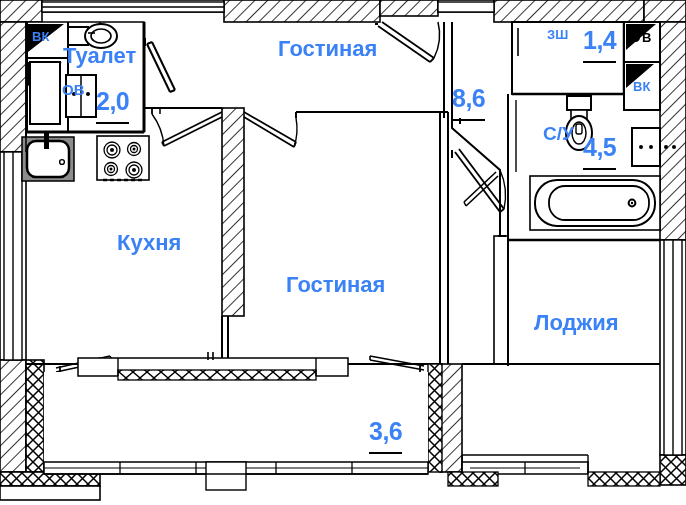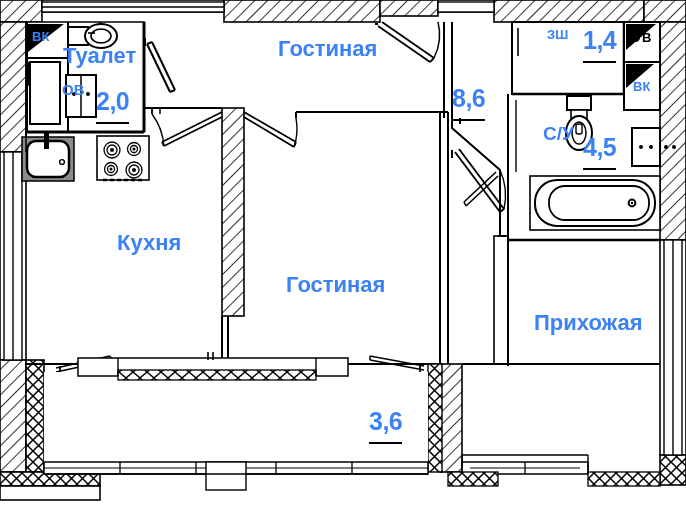--- a/index.html
+++ b/index.html
@@ -293,23 +293,23 @@
   <div class="lbl room-name" style="left:278px;top:36px;">Гостиная</div>
   <div class="lbl room-area underline" style="left:452px;top:53px;margin-top:31px;">8,6</div>
 
   <div class="lbl room-name" style="left:63px;top:43px;">Туалет</div>
   <div class="lbl room-area underline" style="left:96px;top:87px;">2,0</div>
 
   <div class="lbl room-name" style="left:82px;top:230px;margin-left:35px;">Кухня</div>
 
   <div class="lbl room-name" style="left:286px;top:272px;">Гостиная</div>
 
-  <div class="lbl room-name" style="left:534px;top:310px;">Прихожая</div>
-
-  <div class="lbl room-area underline" style="left:369px;top:407px;">3,6</div>
+  <div class="lbl room-name" style="left:534px;top:310px;">Лоджия</div>
+
+  <div class="lbl room-area underline" style="left:369px;top:417px;">3,6</div>
 
   <div class="lbl small-name" style="left:543px;top:123px;font-size:19px;">С/У</div>
   <div class="lbl room-area underline" style="left:583px;top:133px;">4,5</div>
 
   <div class="lbl small-name" style="left:547px;top:27px;font-size:13px;">ЗШ</div>
   <div class="lbl room-area underline" style="left:583px;top:26px;">1,4</div>
 
   <div class="lbl tag" style="left:32px;top:29px;font-size:13px;">ВК</div>
   <div class="lbl tag" style="left:30px;top:81px;font-size:15px;margin-left:32px;">ОВ</div>
 

